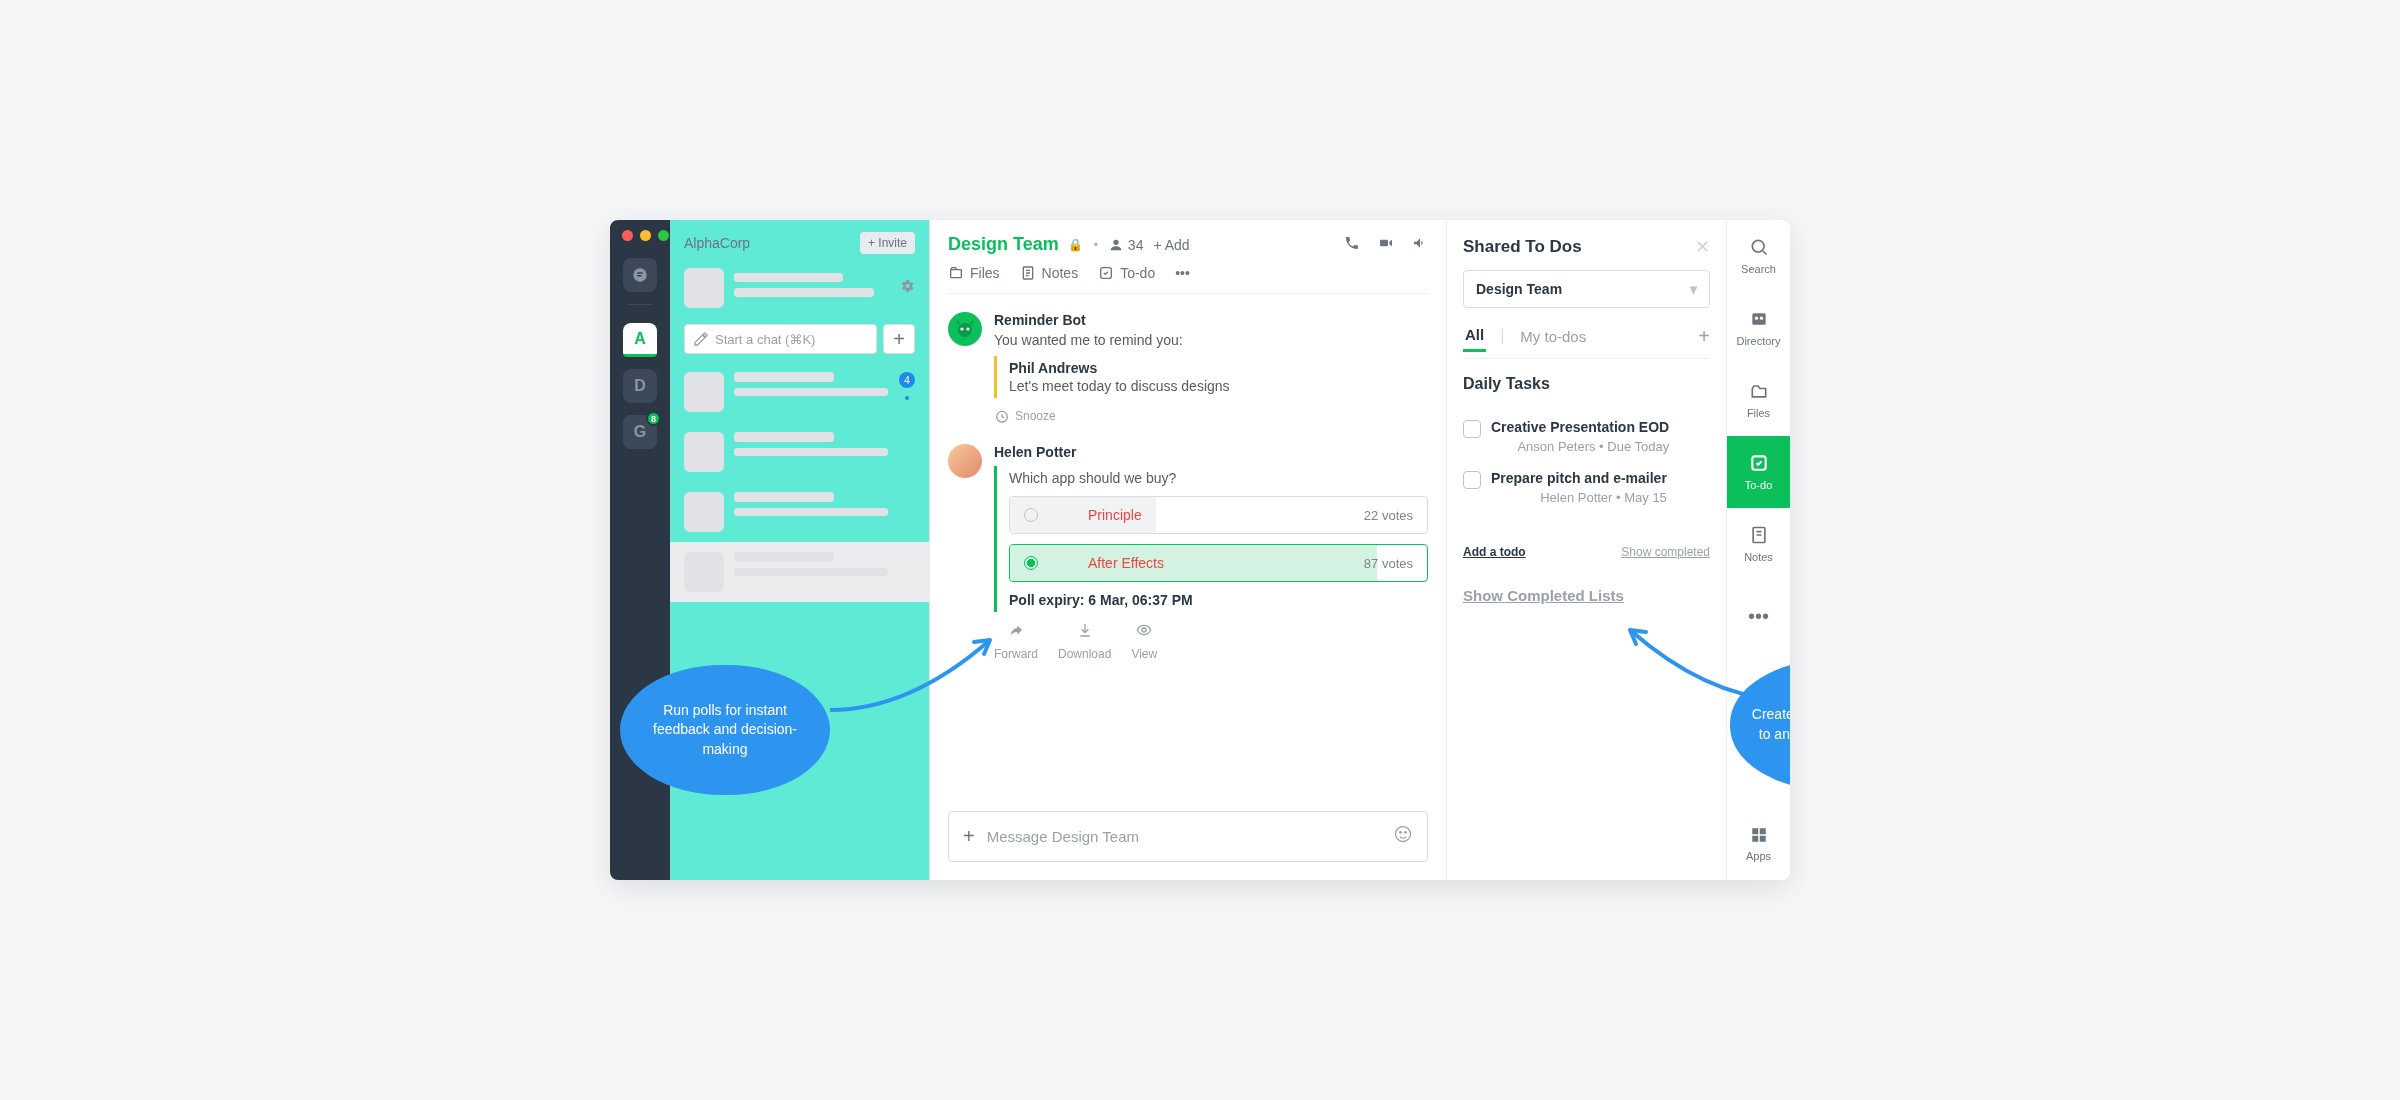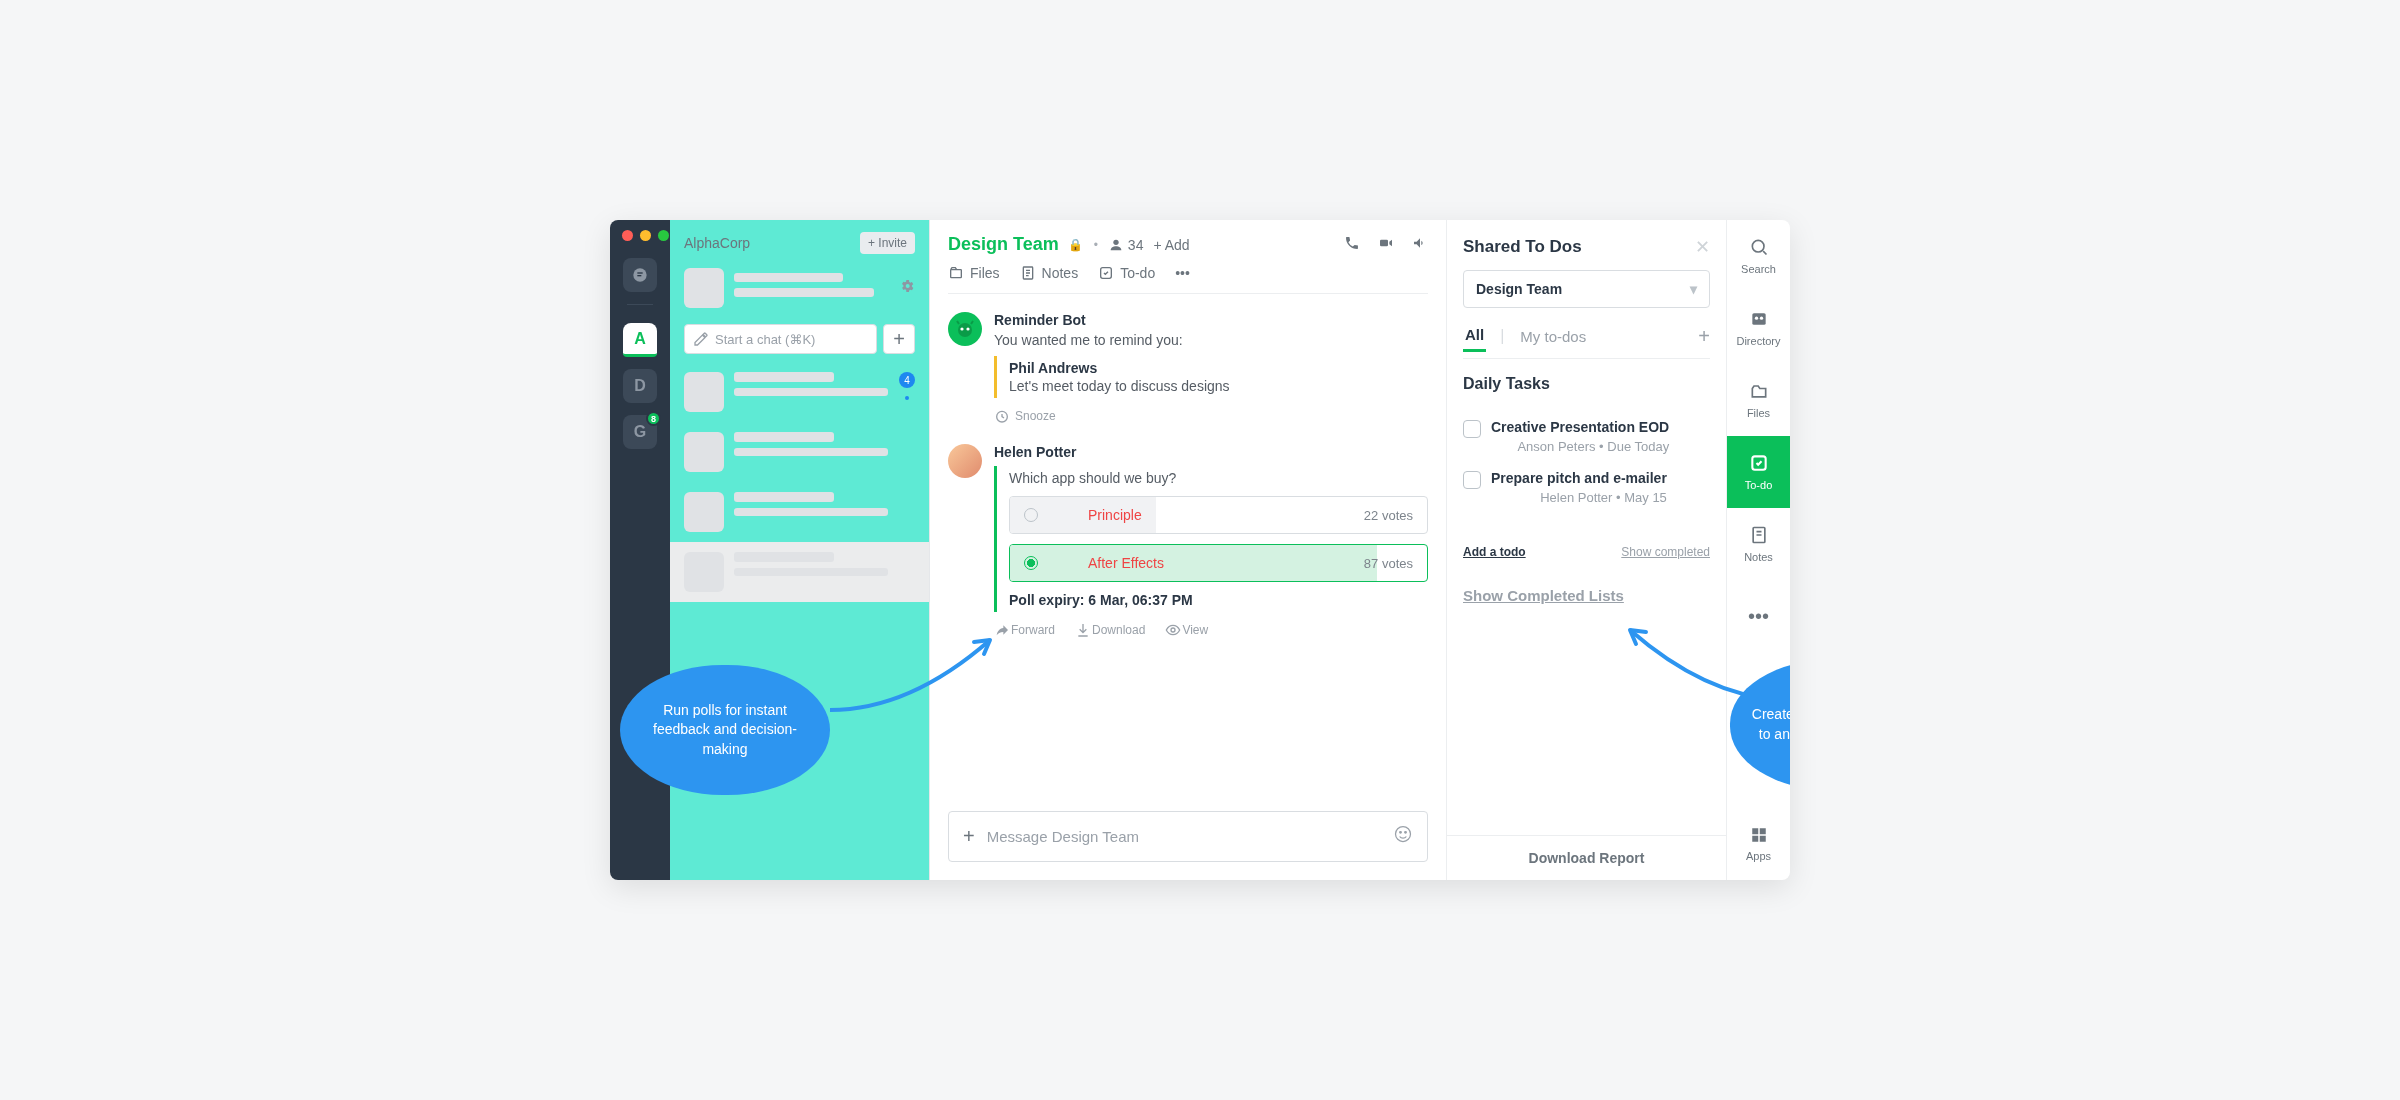--- a/index.html
+++ b/index.html
@@ -74,21 +74,21 @@
 .poll-opt { border: 1px solid #d9dde1; border-radius: 4px; padding: 10px 14px; display: flex; align-items: center; gap: 10px; margin-bottom: 10px; font-size: 14px; position: relative; cursor: pointer; overflow: hidden; }
 .poll-opt-fill { position: absolute; left: 0; top: 0; bottom: 0; background: #f1f2f4; z-index: 0; }
 .poll-opt.selected { border-color: #0bbf5a; }
 .poll-opt.selected .poll-opt-fill { background: #d4f2e1; }
 .poll-radio { width: 14px; height: 14px; border: 1px solid #bcc3c9; border-radius: 50%; z-index: 1; flex-shrink: 0; }
 .poll-radio.on { border-color: #0bbf5a; background: radial-gradient(#0bbf5a 45%, transparent 50%); }
 .poll-label { z-index: 1; color: #ef4444; margin-left: 40px; }
 .poll-votes { margin-left: auto; z-index: 1; color: #7d848c; font-size: 13px; }
 .poll-expiry { font-weight: 700; font-size: 14px; color: #2b3745; margin-top: 4px; }
 .msg-actions { display: flex; gap: 20px; color: #9aa1a9; font-size: 12px; margin-top: 10px; }
-.msg-act { display: flex; align-items: center; gap: 1px; cursor: pointer; }
+.msg-act { display: flex; align-items: center; gap: 9px; cursor: pointer; flex-direction: column; }
 
 .composer { margin: 10px 18px 18px; border: 1px solid #d9dde1; border-radius: 4px; padding: 12px 14px; display: flex; align-items: center; gap: 12px; color: #9aa1a9; font-size: 15px; }
 .composer-plus { font-size: 20px; color: #6c757d; cursor: pointer; }
 .composer-emoji { margin-left: auto; cursor: pointer; font-size: 18px; }
 
 
 .todos { width: 280px; border-left: 1px solid #eceef0; display: flex; flex-direction: column; }
 .td-header { padding: 16px 16px 12px; display: flex; justify-content: space-between; align-items: center; }
 .td-title { font-weight: 700; font-size: 17px; color: #2b3745; }
 .td-close { color: #cfd4d8; font-size: 18px; cursor: pointer; }
@@ -383,21 +383,20 @@
         </div>
       </div>
     </div>
     <div class="td-links">
       <span class="td-link-add">Add a todo</span>
       <span class="td-link-show">Show completed</span>
     </div>
     <div class="td-completed-lists">
       <a>Show Completed Lists</a>
     </div>
-    <div class="td-footer">Download Report</div>
   </div>
 
   <div class="rrail">
     <div class="rrail-item">
       <span class="rrail-icon"><svg width="20" height="20" viewBox="0 0 24 24" fill="none" stroke="currentColor" stroke-width="2">
             <circle cx="11" cy="11" r="7"></circle>
             <path d="M21 21l-4-4"></path>
           </svg></span>
       <span>Search</span>
     </div>

